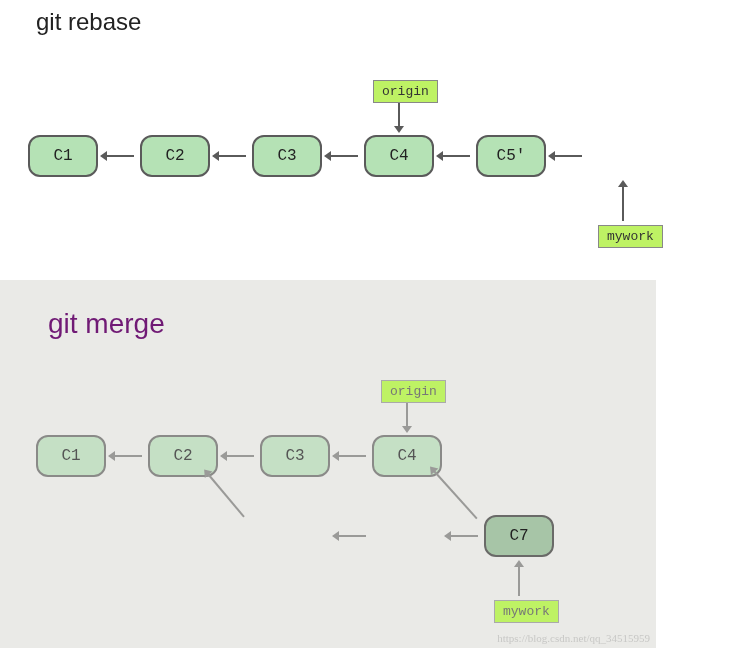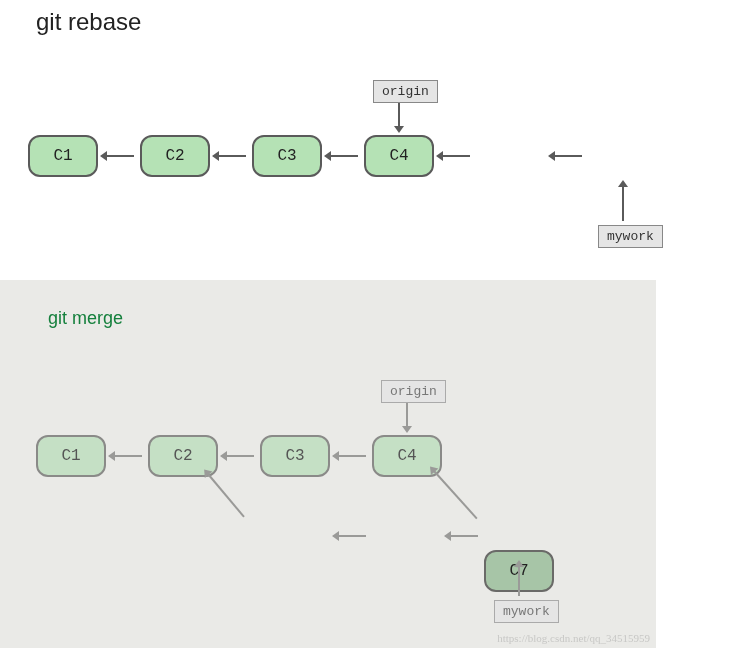--- a/index.html
+++ b/index.html
@@ -2,38 +2,38 @@
 <html><head>
 <meta charset="utf-8">
 <style>
   * { box-sizing: border-box; margin: 0; padding: 0; }
   body { font-family: -apple-system, Helvetica, Arial, sans-serif; width: 732px; }
   .panel { width: 656px; position: relative; }
   .panel-top { height: 280px; background: #ffffff; }
   .panel-bottom { height: 368px; background: #eaeae7; }
   .title { position: absolute; font-size: 24px; font-weight: 400; color: #4a4a4a; }
   .title-top { top: 8px; left: 36px; color: #222; font-weight: 500; }
-  .title-bottom { top: 28px; left: 48px; color: #15803d; font-size: 18px; }
+  .title-bottom { top: 28px; left: 48px; color: #701a75; font-size: 28px; }
   .commit {
     position: absolute;
     width: 70px; height: 42px;
     border: 2px solid #5a5a5a;
     border-radius: 12px;
     background: #b5e2b5;
     display: flex; align-items: center; justify-content: center;
     font-family: Liberation Mono, monospace;
     font-size: 16px; color: #222;
   }
   .commit.faded { background: #c5e0c5; border-color: #8a8a88; color: #555; }
-  .commit.merge { background: #a7c5a7; border-color: #6a6a68; margin-top: 35px; }
+  .commit.merge { background: #a7c5a7; border-color: #6a6a68; }
   .tag {
     position: absolute;
     padding: 3px 8px;
     border: 1px solid #888;
-    background: #e5e5e5;
+    background: #bef264;
     font-family: "Courier New", monospace;
     font-size: 13px; color: #333;
   }
   .tag.faded { color: #777; border-color: #aaa; }
   .arrow-h {
     position: absolute;
     height: 2px; background: #5a5a5a;
   }
   .arrow-h::before {
     content: ''; position: absolute; left: -6px; top: -4px;
@@ -85,20 +85,23 @@
     </div>
   <div class="commit" style="left:140px; top:135px">
       <span>C2</span>
     </div>
   <div class="commit" style="left:252px; top:135px">
       <span>C3</span>
     </div>
   <div class="commit" style="left:364px; top:135px">
       <span>C4</span>
     </div>
+  <div class="commit" style="left:476px; top:135px">
+      <span>C5'</span>
+    </div>
 
   <div class="arrow-h" style="left:106px; top:155px; width:28px"></div>
   <div class="arrow-h" style="left:218px; top:155px; width:28px"></div>
   <div class="arrow-h" style="left:330px; top:155px; width:28px"></div>
   <div class="arrow-h" style="left:442px; top:155px; width:28px"></div>
   <div class="arrow-h" style="left:554px; top:155px; width:28px"></div>
 
   <div class="tag" style="left:373px; top:80px"><span>origin</span></div>
   <div class="arrow-v down" style="left:398px; top:103px; height:24px"></div>
 

